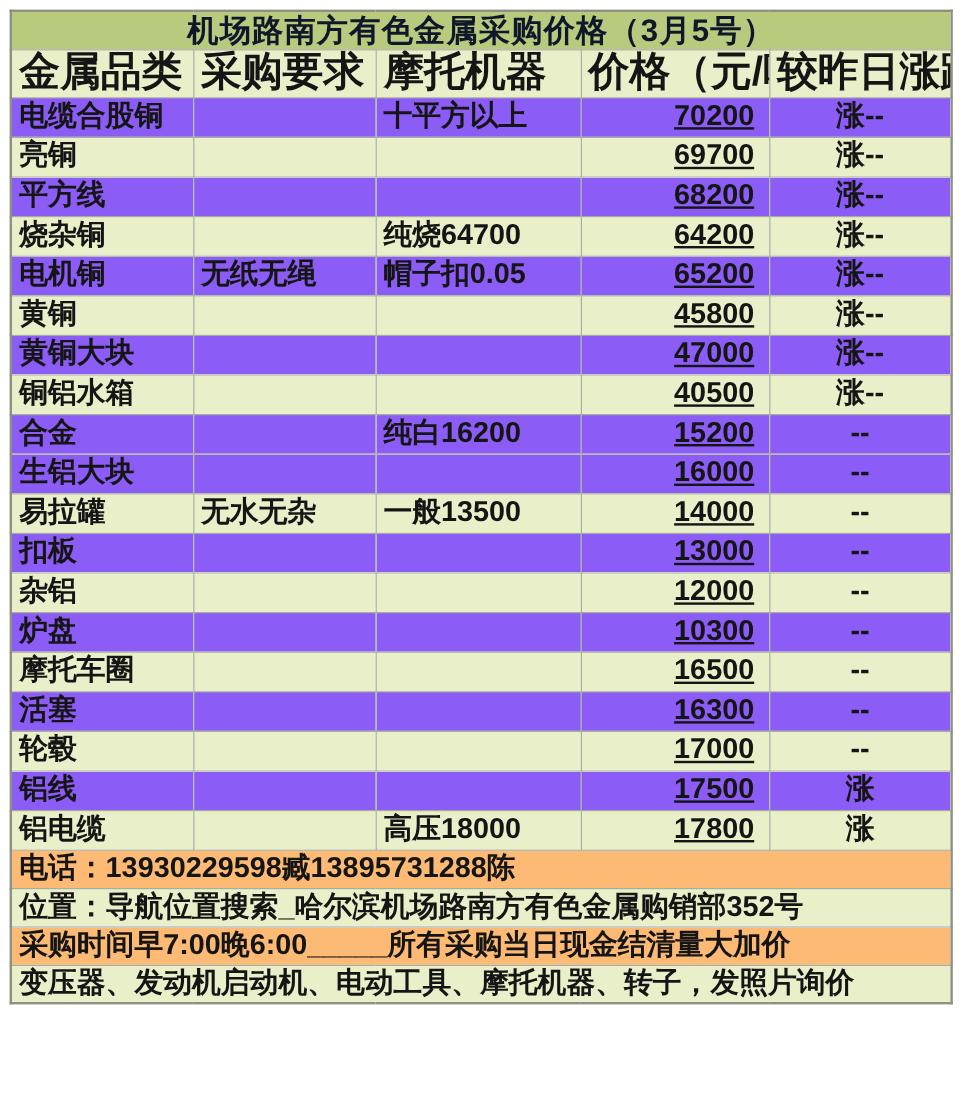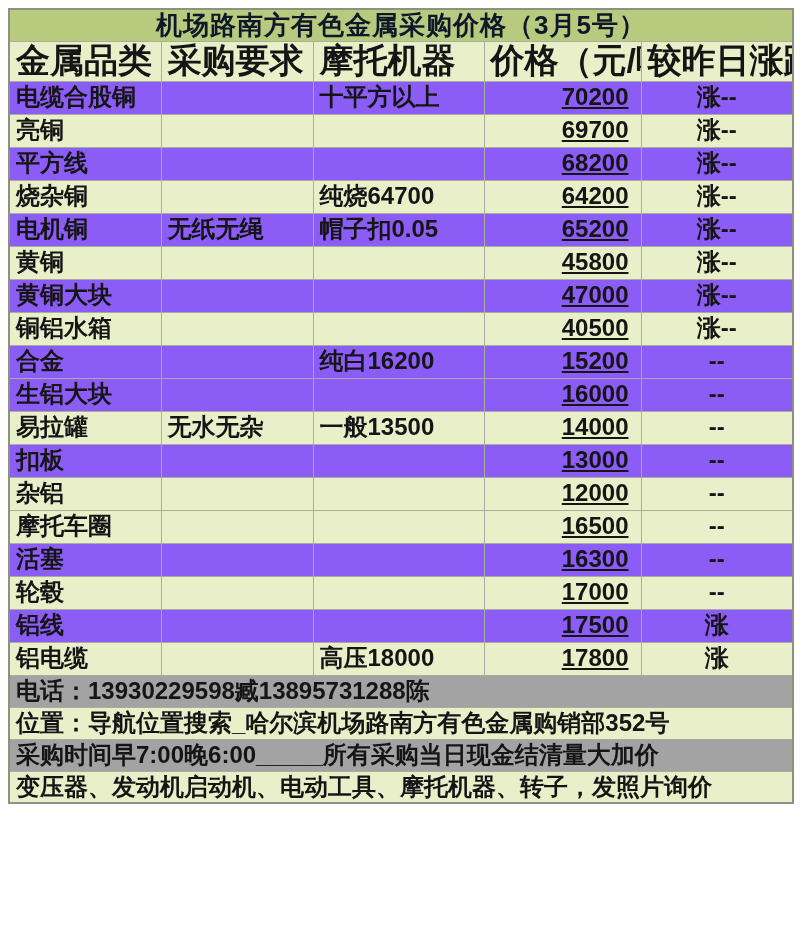--- a/index.html
+++ b/index.html
@@ -46,21 +46,21 @@
   tbody td{height:33px;}
   td.cell-price{text-align:right;padding-right:12px;text-decoration:underline;}
   td.cell-change{text-align:center;}
   tr.zebra-white{background:#8b5cf6;}
   tr.zebra-green{background:#e9efc8;}
   tfoot td{
     height:32px;
     text-align:left;
     font-size:25px;
   }
-  tr.foot-white{background:#a3a3a3;border-radius:14px;}
+  tr.foot-white{background:#fdba74;border-radius:14px;}
   tr.foot-green{background:#e9efc8;}
 </style>
 </head>
 <body>
 
 <div class="page">
   <table class="price-table">
     <colgroup>
       <col style="width:152px">
       <col style="width:152px">
@@ -165,20 +165,27 @@
           <td class="cell-price">13000</td>
           <td class="cell-change">--</td>
         </tr>
         <tr class="zebra-green">
           <td class="cell-category">杂铝</td>
           <td class="cell-requirement"></td>
           <td class="cell-standard"></td>
           <td class="cell-price">12000</td>
           <td class="cell-change">--</td>
         </tr>
+        <tr class="zebra-white">
+          <td class="cell-category">炉盘</td>
+          <td class="cell-requirement"></td>
+          <td class="cell-standard"></td>
+          <td class="cell-price">10300</td>
+          <td class="cell-change">--</td>
+        </tr>
         <tr class="zebra-green">
           <td class="cell-category">摩托车圈</td>
           <td class="cell-requirement"></td>
           <td class="cell-standard"></td>
           <td class="cell-price">16500</td>
           <td class="cell-change">--</td>
         </tr>
         <tr class="zebra-white">
           <td class="cell-category">活塞</td>
           <td class="cell-requirement"></td>

